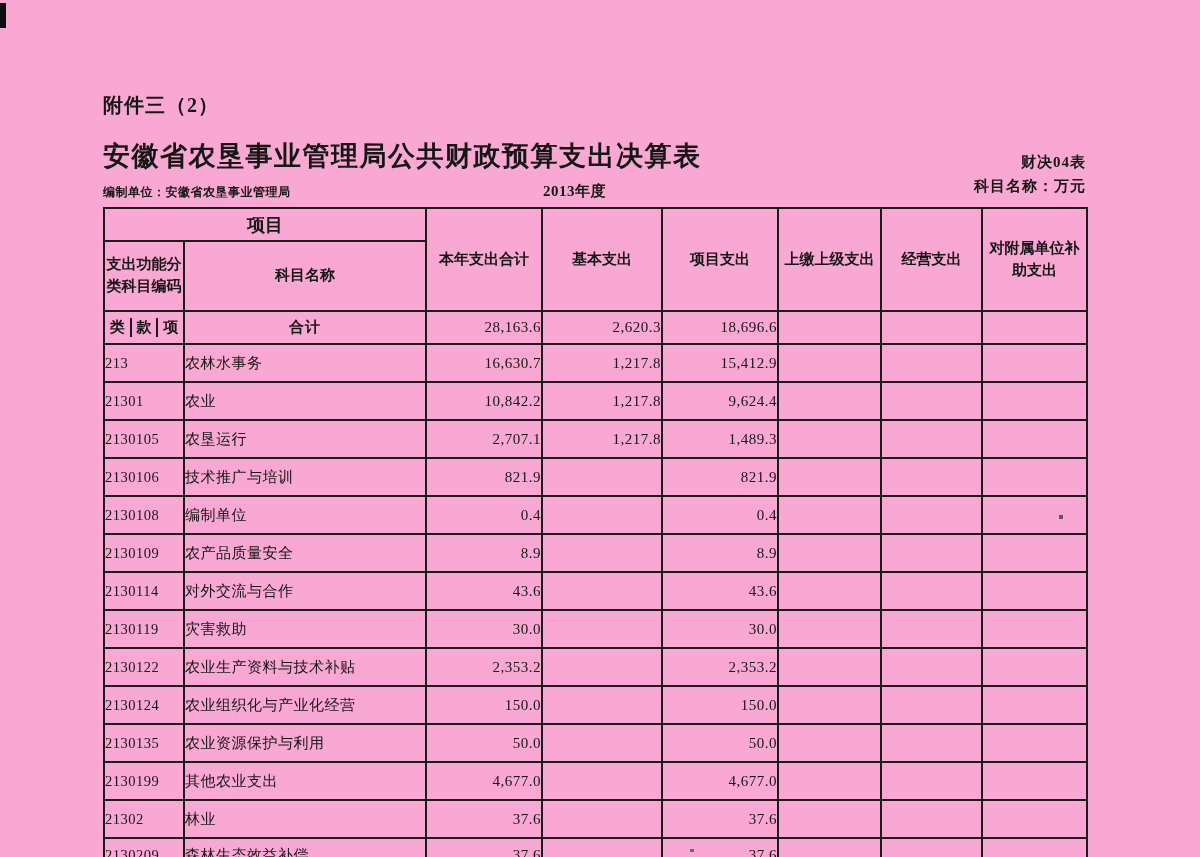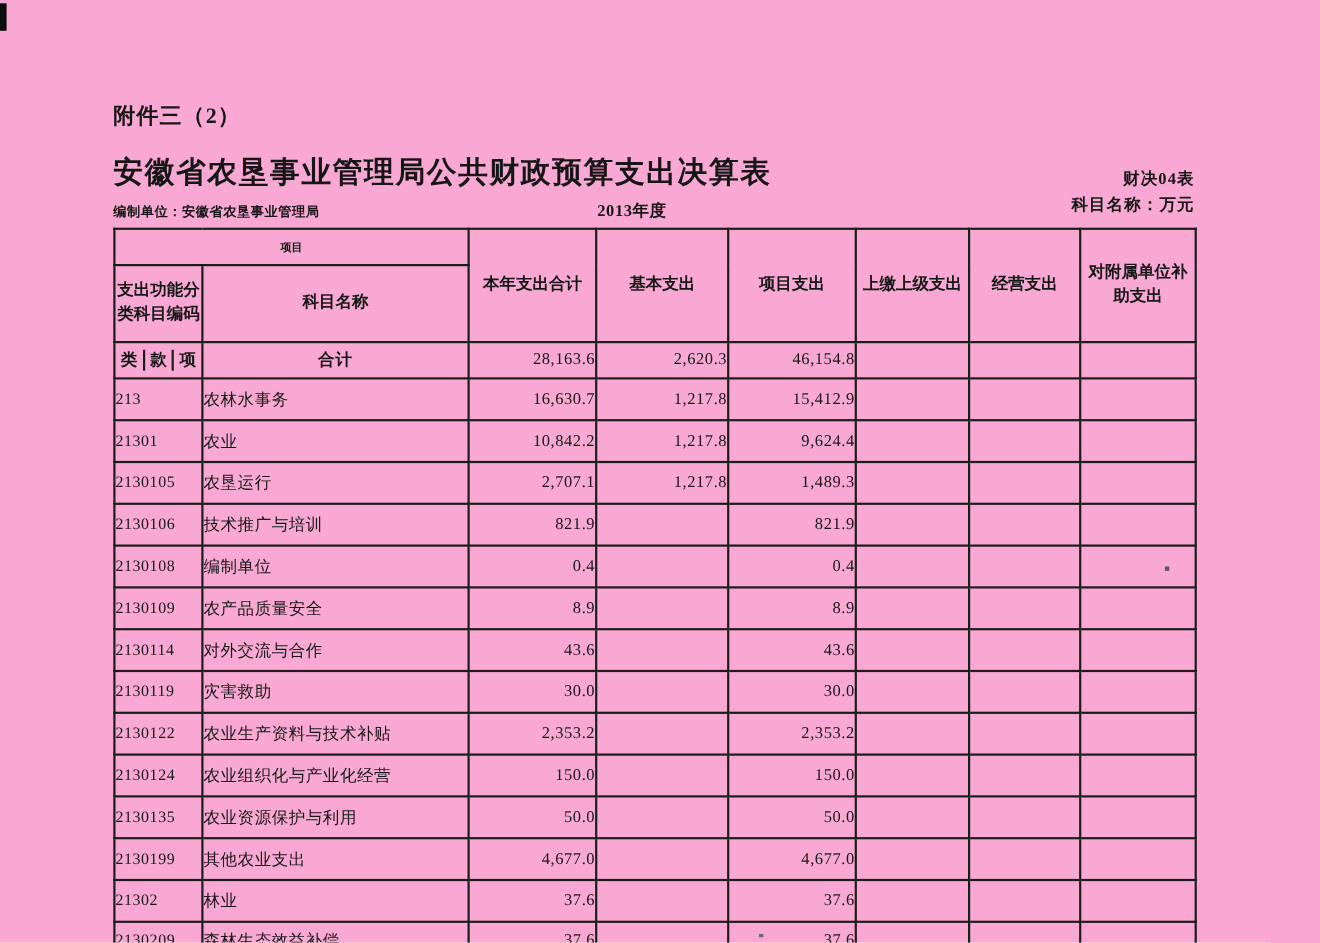--- a/index.html
+++ b/index.html
@@ -33,21 +33,21 @@
     border-collapse:collapse;table-layout:fixed;
     width:983px;
   }
   table.budget td{
     border:2px solid #1c1c1c;
     padding:0;
     overflow:hidden;
     vertical-align:middle;
   }
   td.hd{text-align:center;font-size:15px;font-weight:600;line-height:1.45;padding:0 2px;}
-  td.hproj{text-align:center;font-size:10px;font-weight:600;height:31px;}
+  td.hproj{text-align:center;font-size:18px;font-weight:600;height:31px;}
   tr.hrow2{height:70px;}
   tr.trow{height:33px;}
   tr.drow{height:38px;}
   tr.lastrow{height:34px;}
   td.code{font-size:14.5px;padding-left:4px;letter-spacing:0.5px;}
   td.name{font-size:15px;padding-left:5px;letter-spacing:0.5px;white-space:nowrap;}
   td.n1{padding-left:27px;}
   td.cname{text-align:center;font-size:15px;font-weight:600;letter-spacing:1px;}
   td.num{text-align:right;padding-right:9px;font-size:15px;letter-spacing:0.5px;white-space:nowrap;}
   td.lkx-cell{padding:0;}
@@ -106,21 +106,21 @@
       <td class="lkx-cell">
         <div class="lkx">
           <span>类</span>
           <span>款</span>
           <span>项</span>
         </div>
       </td>
       <td class="cname">合计</td>
       <td class="num">28,163.6</td>
       <td class="num">2,620.3</td>
-      <td class="num">46,154.8</td>
+      <td class="num">18,696.6</td>
       <td class="num"></td>
       <td class="num"></td>
       <td class="num"></td>
     </tr>
 
     <tr class="drow">
       <td class="code">213</td>
       <td class="name">农林水事务</td>
       <td class="num">16,630.7</td>
       <td class="num">1,217.8</td>

